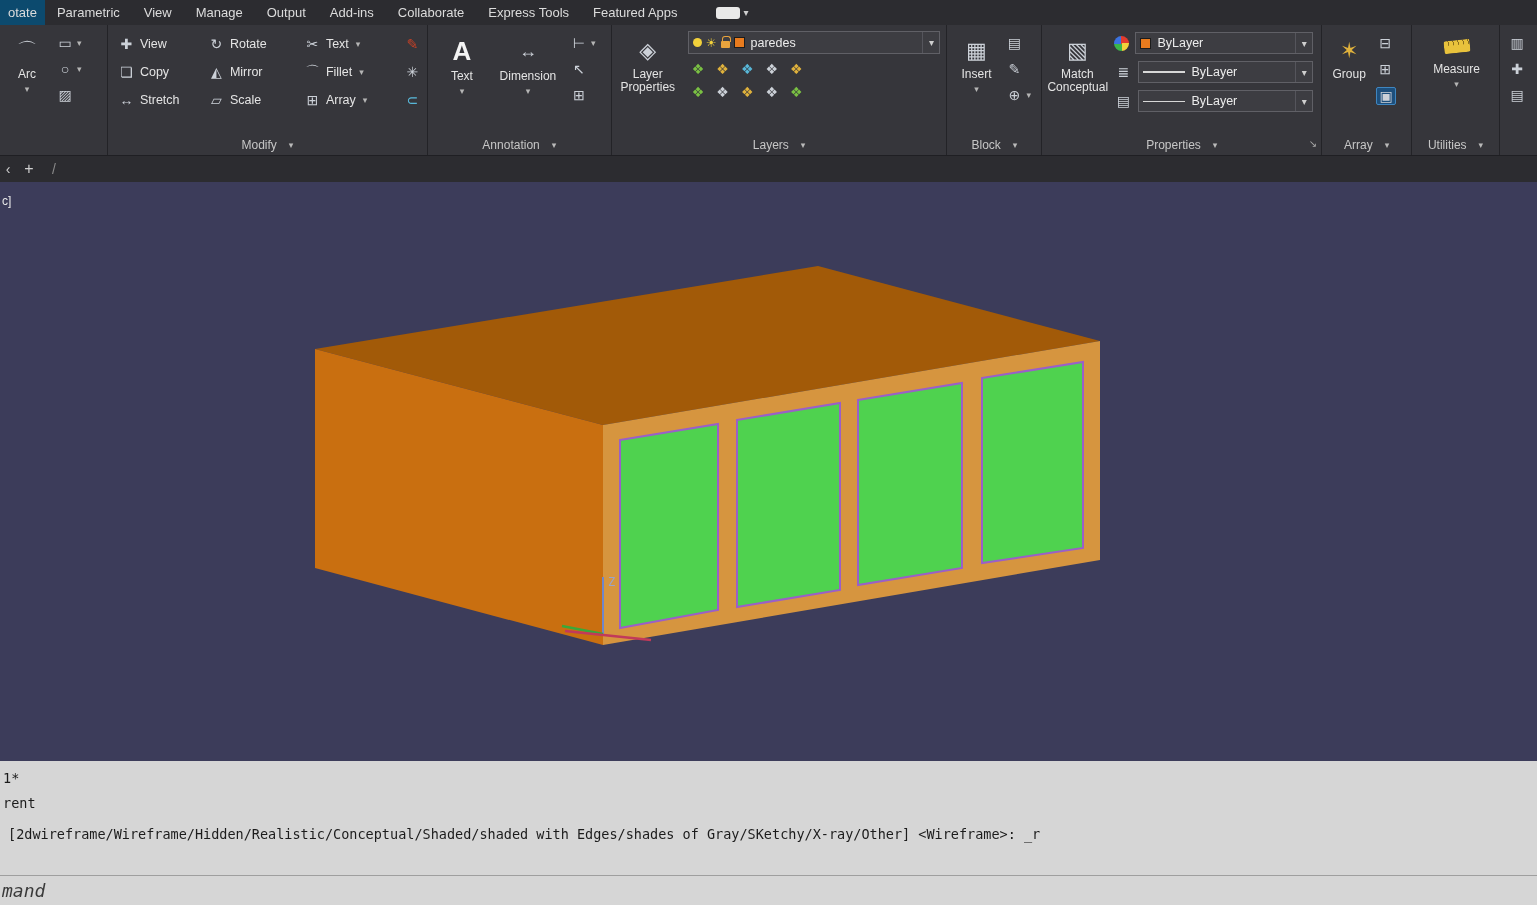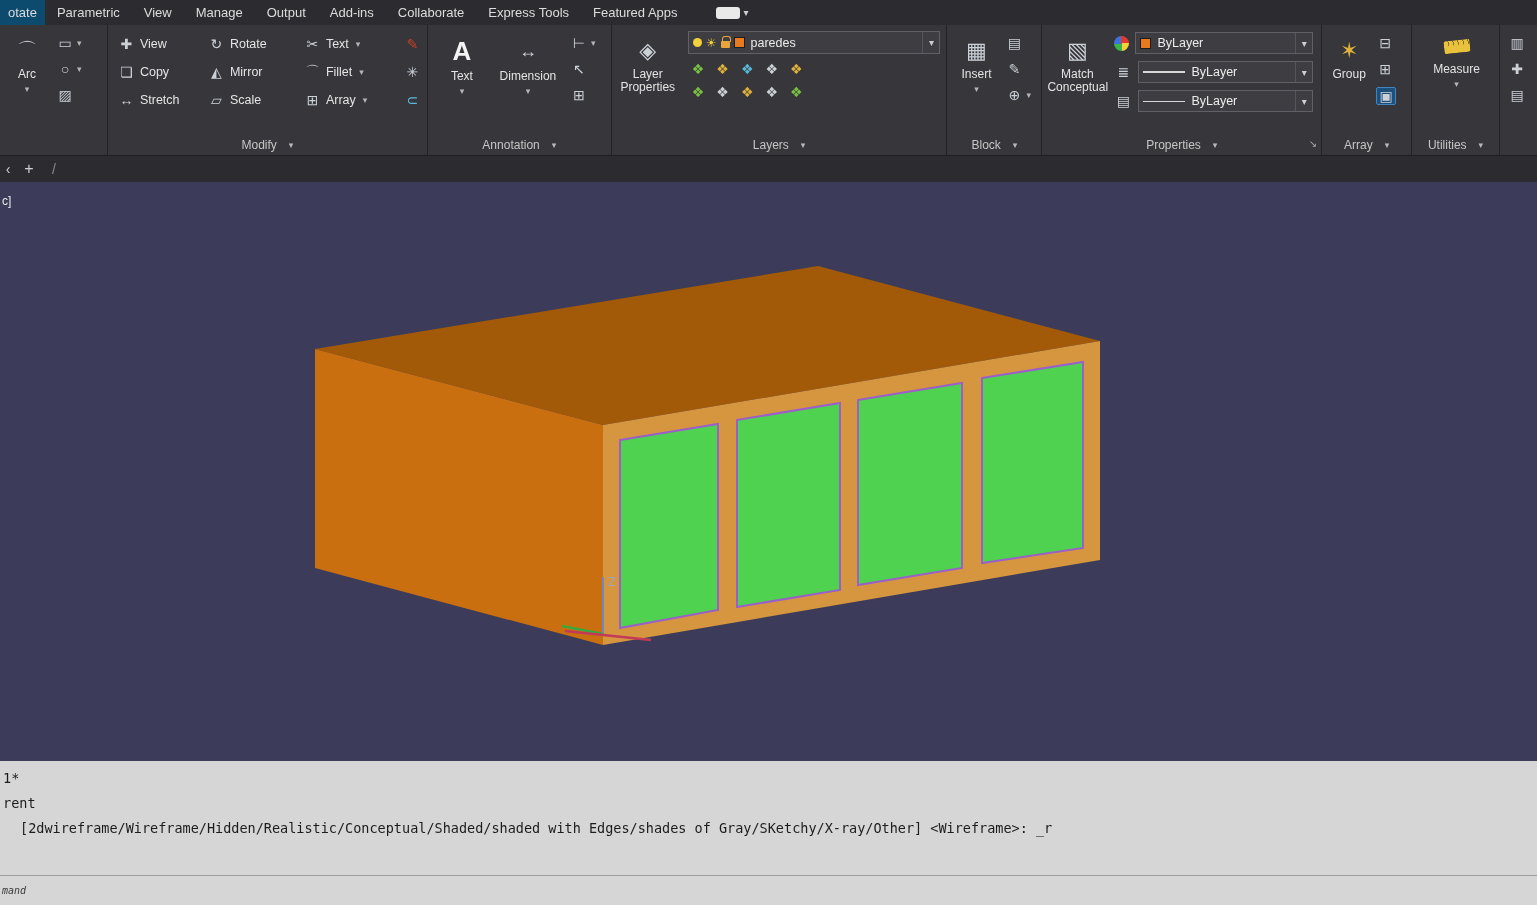--- a/index.html
+++ b/index.html
@@ -147,26 +147,26 @@
   .viewport svg{ position:absolute; inset:0; }
   .vp-corner{ position:absolute; left:2px; top:12px; color:#e8e8e8; font-size:12px; }
 
   
   .command-area{
     height:114px; background:#d6d6d6; color:#1c1c1c;
     font-family:"DejaVu Sans Mono", monospace; font-size:13.5px;
     padding-top:9px;
   }
   .cmd1{ padding-left:3px; margin-bottom:9px; }
-  .cmd2{ padding-left:3px; margin-bottom:9px; }
-  .cmd3{ padding-left:20px; white-space:pre; }
+  .cmd2{ padding-left:3px; margin-bottom:15px; }
+  .cmd3{ padding-left:8px; white-space:pre; }
   .status-strip{
     height:30px; background:#d6d6d6; border-top:1px solid #9f9f9f;
     display:flex; align-items:center; padding-left:2px;
-    font-family:"DejaVu Sans Mono", monospace; font-style:italic; font-size:10px; color:#3a3a3a;
+    font-family:"DejaVu Sans Mono", monospace; font-style:italic; font-size:18px; color:#3a3a3a;
   }
 </style>
 </head>
 <body>
 
 <div class="menubar">
   <div class="mtab first">otate</div>
   <div class="mtab">Parametric</div>
   <div class="mtab">View</div>
   <div class="mtab">Manage</div>

